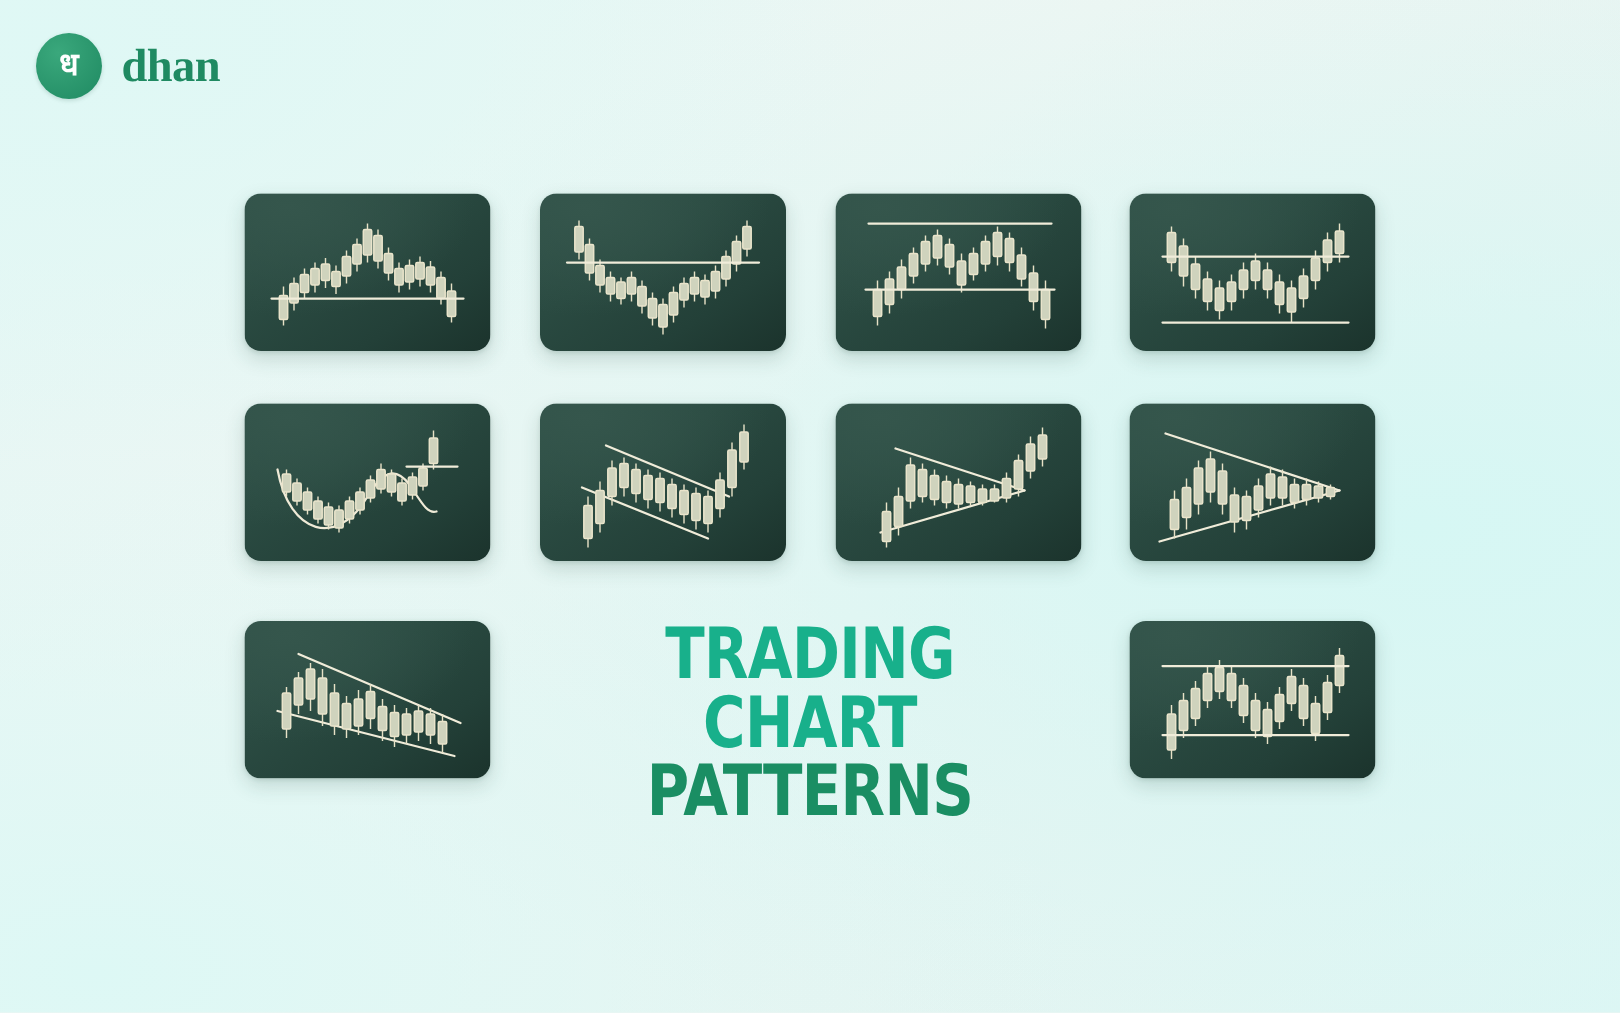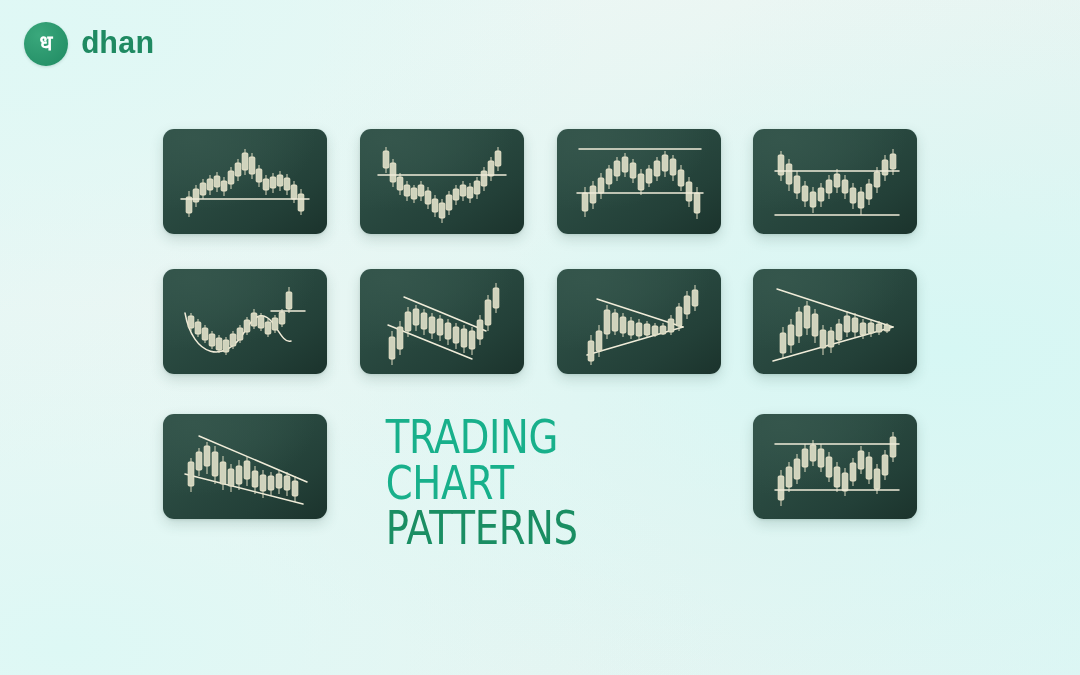--- a/index.html
+++ b/index.html
@@ -26,43 +26,43 @@
     display:flex;align-items:center;justify-content:center;
     box-shadow:0 1px 3px rgba(20,80,60,.18);
   }
   .logo-mark span{
     color:#ffffff;font-family:"DejaVu Sans",sans-serif;
     font-size:21px;line-height:1;font-weight:700;
     transform:translateY(-1px);
   }
   .logo-word{
     font-size:31px;font-weight:700;letter-spacing:-.4px;
-    color:#1f8a62;font-family:Liberation Mono, monospace;
+    color:#1f8a62;font-family:Liberation Serif, serif;
   }
 
   
   .card{
     position:absolute;width:164px;height:105px;border-radius:11px;
     background:
       radial-gradient(130% 120% at 18% 8%, #35564c 0%, rgba(53,86,76,0) 58%),
       linear-gradient(146deg,#2f5148 0%,#2a4a41 38%,#234038 72%,#1b332c 100%);
     box-shadow:0 5px 13px rgba(32,70,60,.17), 0 1px 3px rgba(32,70,60,.12);
     overflow:hidden;
   }
   .card svg{display:block;width:164px;height:105px;}
   .cdl-b{fill:#cfd3bd;stroke:#e9e4cb;stroke-width:1;}
   .wick{stroke:#e6e1c6;stroke-width:.95;}
   .tline{stroke:#f0ecd9;stroke-width:1.5;fill:none;stroke-linecap:round;}
   .tcurve{stroke:#efead7;stroke-width:1.5;fill:none;stroke-linecap:round;}
 
   
   #title{
-    position:absolute;left:352px;top:414px;width:376px;
+    position:absolute;left:352px;top:414px;width:376px;text-align:center;
     font-family:"DejaVu Sans",sans-serif;
-    font-weight:400;font-size:47px;line-height:.97;letter-spacing:-.5px;
+    font-weight:700;font-size:47px;line-height:.97;letter-spacing:-.5px;
     -webkit-text-stroke:1.6px transparent;
   }
   #title .l1,#title .l2{display:block;transform:scaleX(.82);transform-origin:center;}
   #title .l1{color:#18b08b;}
   #title .l2{color:#1a8e63;}
 </style>
 </head>
 <body>
 
 <div id="stage">

